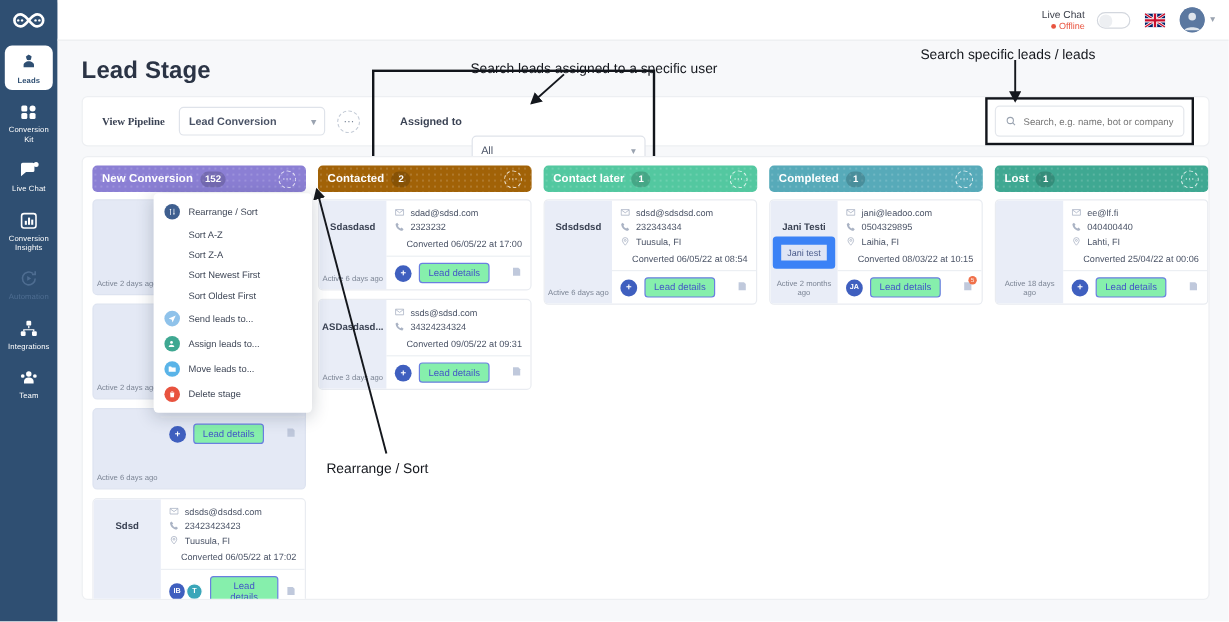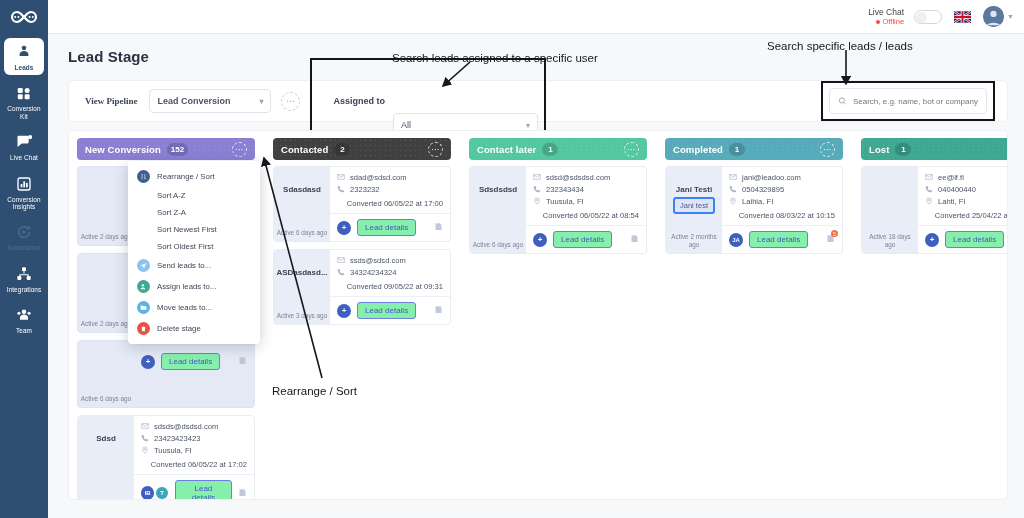--- a/index.html
+++ b/index.html
@@ -67,21 +67,21 @@
   }
   .caret { color: #9aa3b0; font-size: 7px; }
 
   
   .page {
     position: absolute; left: 48px; top: 34px; width: 976px; height: 484px;
     background: #f7f8fa;
   }
   .page-title {
     position: absolute; left: 20px; top: 14px;
-    font-size: 15px; font-weight: 700; color: #2b3445; letter-spacing: .1px;
+    font-size: 20px; font-weight: 700; color: #2b3445; letter-spacing: .1px;
   }
 
   
   .filterbar {
     position: absolute; left: 20px; top: 46px; width: 940px; height: 42px;
     background: #ffffff; border-radius: 5px; border: 1px solid #edeff2;
     display: flex; align-items: center;
   }
   .f-label { font-size: 9px; color: #3b4354; font-weight: 600; }
   .select {
@@ -104,21 +104,21 @@
     border: 0; outline: 0; font-size: 8px; color: #9aa3b0; width: 100%;
     font-family: "Liberation Sans", sans-serif; background: transparent;
   }
 
   
   .board {
     position: absolute; left: 20px; top: 96px; width: 940px; height: 370px;
     background: #ffffff; border-radius: 5px; border: 1px solid #edeff2;
     padding: 7px 0 0 0; overflow: hidden;
   }
-  .cols { display: flex; gap: 18px; padding: 0 8px; }
+  .cols { display: flex; gap: 10px; padding: 0 8px; }
   .col { width: 178px; flex: 0 0 178px; }
   .col-head {
     height: 22px; border-radius: 4px; display: flex; align-items: center;
     padding: 0 8px; color: #fff; position: relative;
   }
   .col-head::after{
     content:""; position:absolute; inset:0; border-radius:4px;
     background-image: radial-gradient(rgba(255,255,255,.25) .7px, transparent .8px);
     background-size: 5px 5px; opacity:.6; pointer-events:none;
   }
@@ -142,21 +142,21 @@
   }
   .card.ghost { background: #e4e9f5; border-color: #dde3f0; }
   .card-left {
     width: 56px; flex: 0 0 56px; background: #e9edf7;
     display: flex; flex-direction: column; align-items: center; justify-content: space-between;
     padding: 6px 2px 5px;
   }
   .card.ghost .card-left { background: transparent; }
   .cl-name { font-size: 8px; font-weight: 700; color: #3b4354; text-align: center; margin-top: 12px; word-break: break-word;}
   .cl-tag {
-    margin-top: 3px; padding: 2px 5px; border: 2px solid #3b82f6; border-radius: 3px;
+    margin-top: 3px; padding: 2px 5px; border: 7px solid #3b82f6; border-radius: 3px;
     font-size: 7.5px; color: #4a5a8a; text-align: left; line-height: 9px; background: #dfe5f5;
   }
   .cl-active { font-size: 6.4px; color: #7b8494; text-align: center; line-height: 7.4px; }
   .card-right { flex: 1; display: flex; flex-direction: column; padding: 6px 7px 0; }
   .row { display: flex; align-items: flex-start; gap: 5px; margin-bottom: 3px; }
   .row .ic { width: 8px; height: 8px; color: #aab3c4; display: flex; align-items: center; justify-content: center; }
   .row .tx { font-size: 7.6px; color: #4a5366; }
   .conv { font-size: 7.6px; color: #4a5366; text-align: right; margin: 2px 0 5px; }
   .card-foot {
     border-top: 1px solid #eceff3; margin: 0 -7px; padding: 5px 7px;
@@ -449,21 +449,21 @@
                     <button class="lead-btn">Lead details</button>
                     <span class="note-ic"><svg width="9" height="9" viewBox="0 0 24 24" fill="currentColor">
                         <path d="M4 3h12l4 4v14H4z" opacity=".9"></path>
                       </svg></span>
                   </div>
                 </div>
               </div>
             </div>
           </div>
           <div class="col">
-            <div class="col-head" style="background: #404040;">
+            <div class="col-head" style="background: #a16207;">
               <span class="col-name">Contacted</span>
               <span class="col-count">2</span>
               <span class="col-dots">
                 <span>⋯</span>
               </span>
             </div>
             <div class="col-body">
               <div class="card">
                 <div class="card-left">
                   <div>

